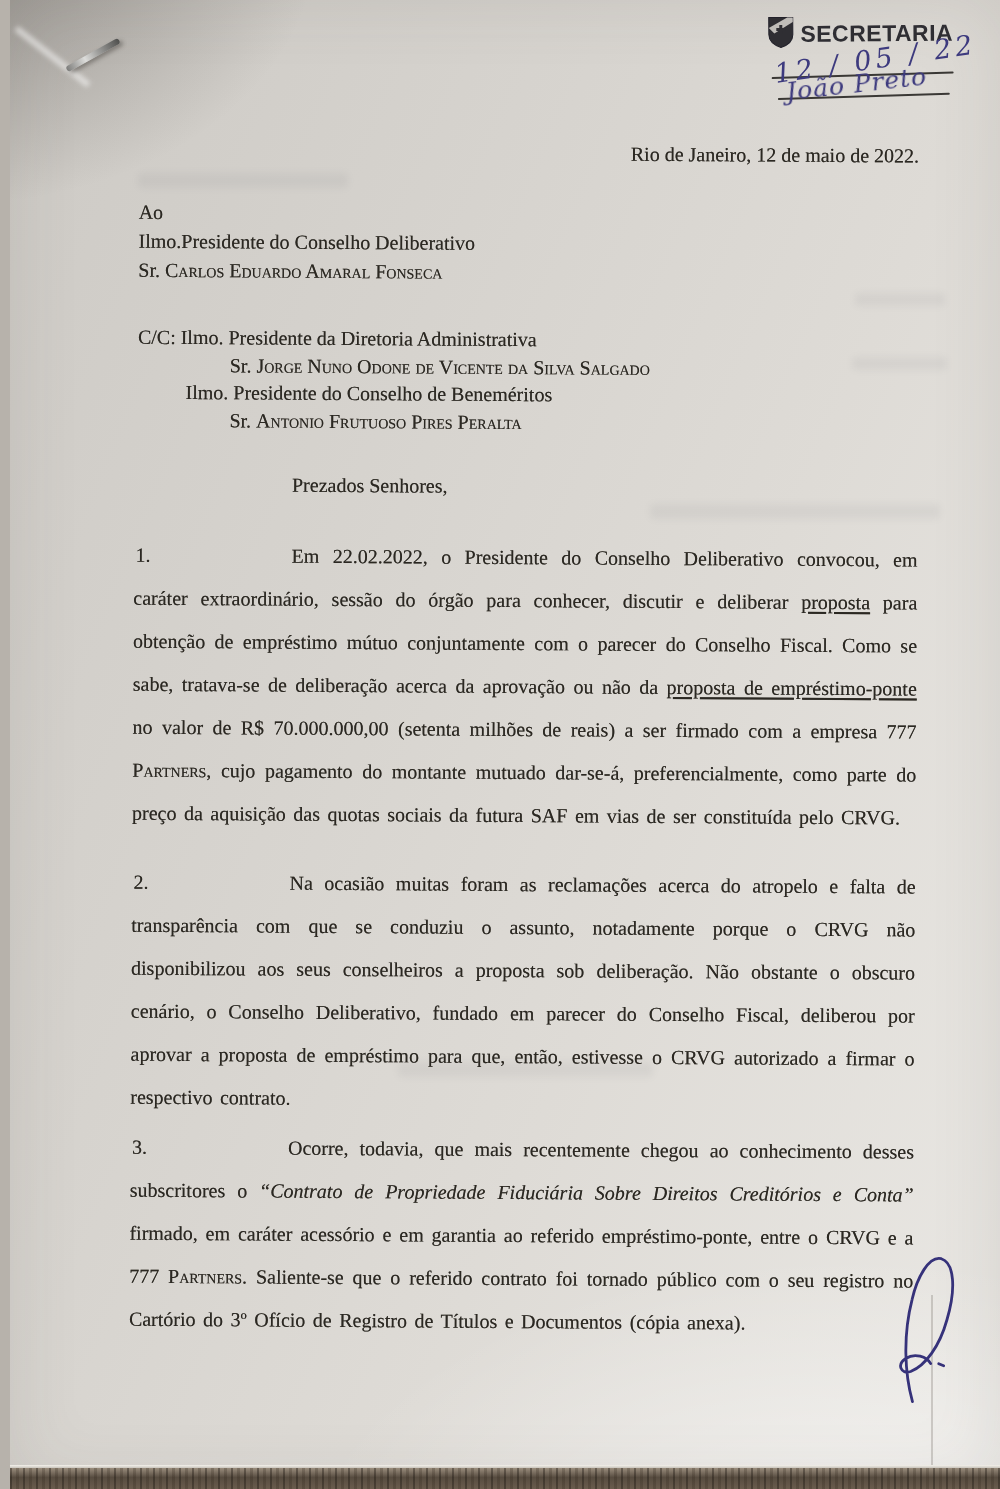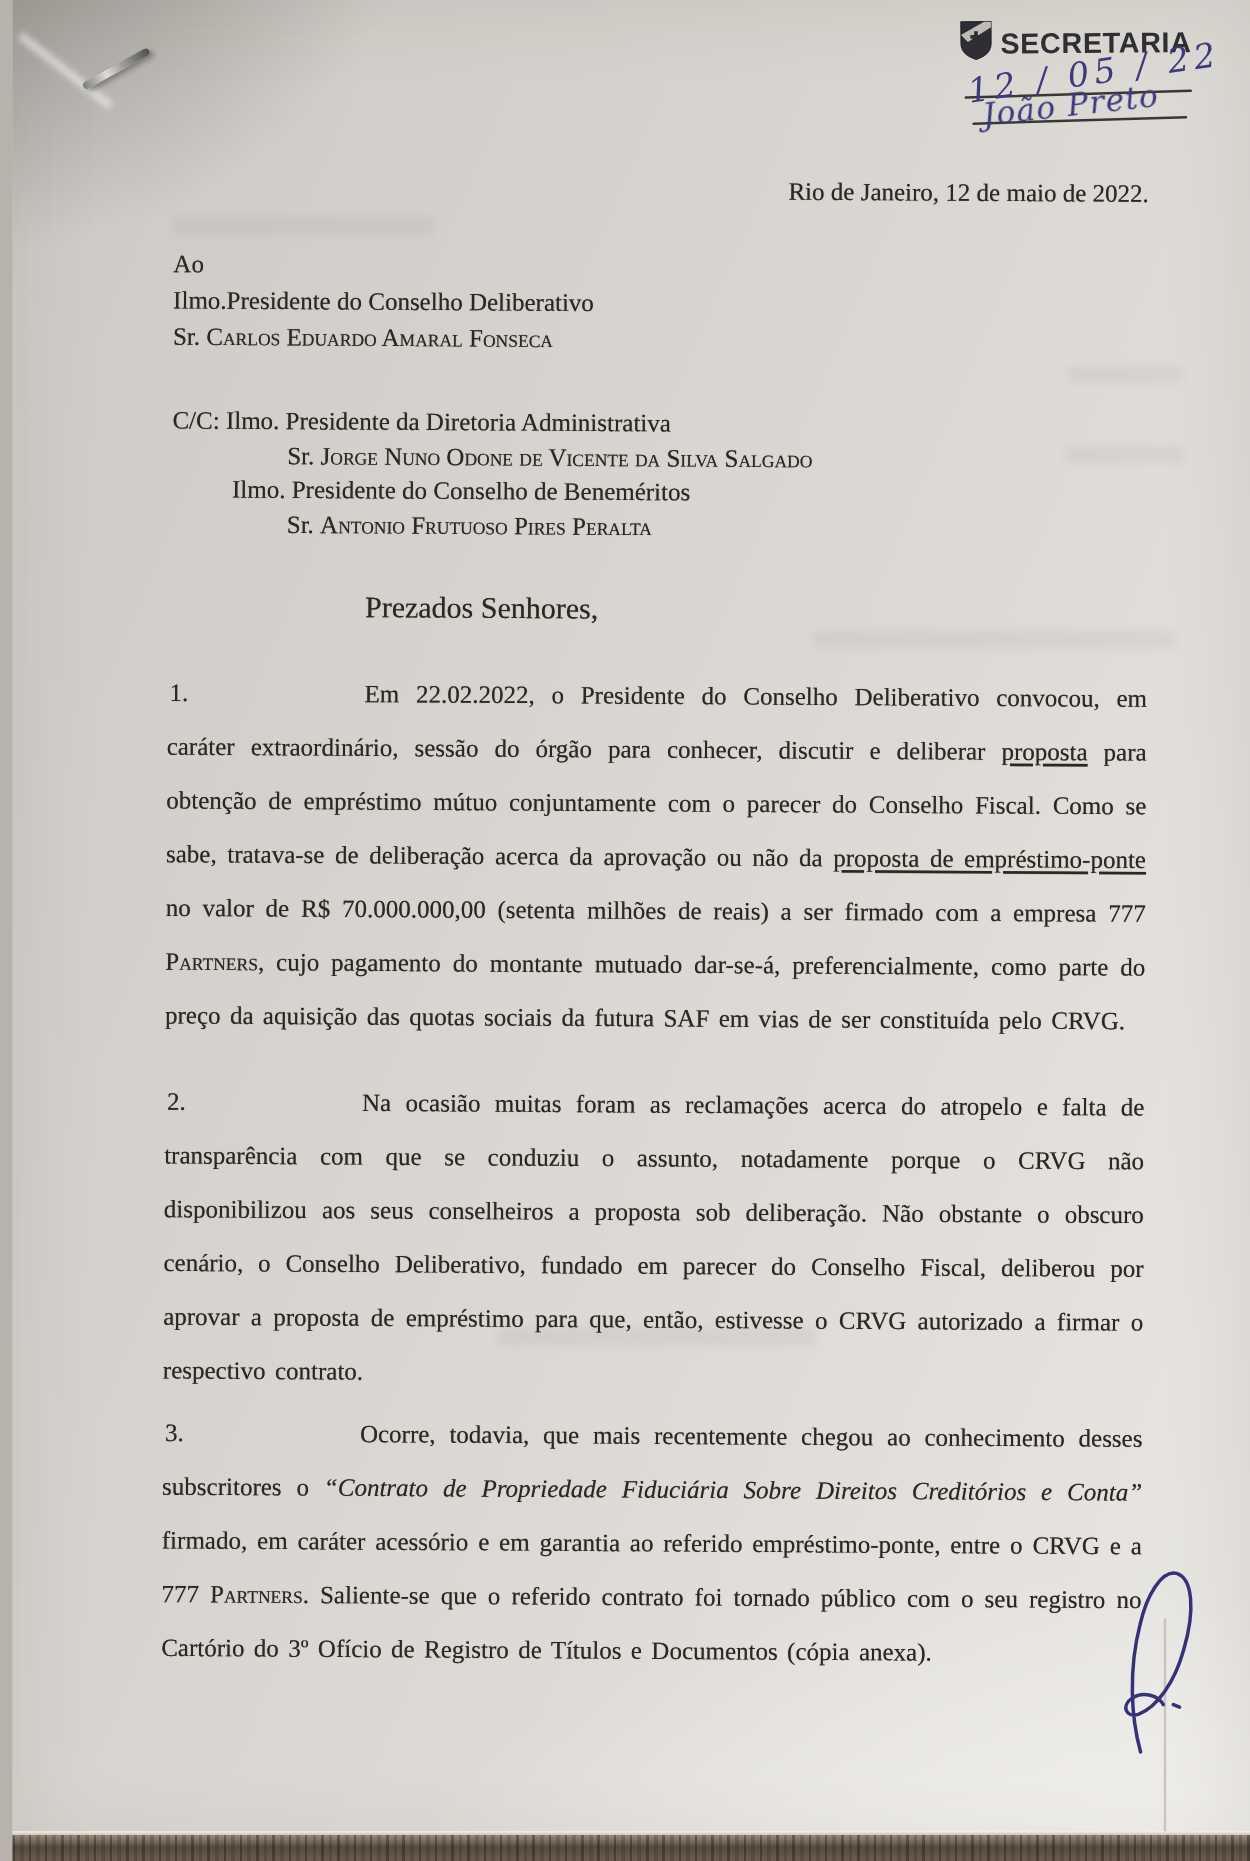--- a/index.html
+++ b/index.html
@@ -72,21 +72,21 @@
   .hw-name{left:18px;top:54px;font-size:25px;letter-spacing:1px;transform:rotate(-6deg);filter:blur(.3px);}
   
   .dateline{position:absolute;right:80px;top:139px;font-size:20px;white-space:nowrap;}
   .recipient{position:absolute;left:130px;top:197px;font-size:20px;}
   .rec-line{line-height:29px;white-space:nowrap;}
   .cc{position:absolute;left:130px;top:323px;font-size:20px;}
   .cc-line{line-height:27.5px;white-space:nowrap;}
   .ind-0{padding-left:0;}
   .ind-1{padding-left:48px;}
   .ind-2{padding-left:92px;}
-  .salutation{position:absolute;left:285px;top:472px;font-size:24px;}
+  .salutation{position:absolute;left:285px;top:472px;font-size:20px;}
   .letter-body{position:absolute;left:127px;right:79px;top:0;font-size:20px;line-height:43px;}
   .para{position:absolute;left:0;right:0;}
   .para-1{top:533px;}
   .para-2{top:860px;}
   .para-3{top:1125px;}
   .para-num{position:absolute;left:2px;top:0;}
   .para-text{margin:0;text-indent:158px;text-align:justify;word-spacing:2.5px;}
   .seg-n{}
   .seg-u{text-decoration:underline;text-underline-offset:3px;}
   .seg-sc{font-variant:small-caps;}

